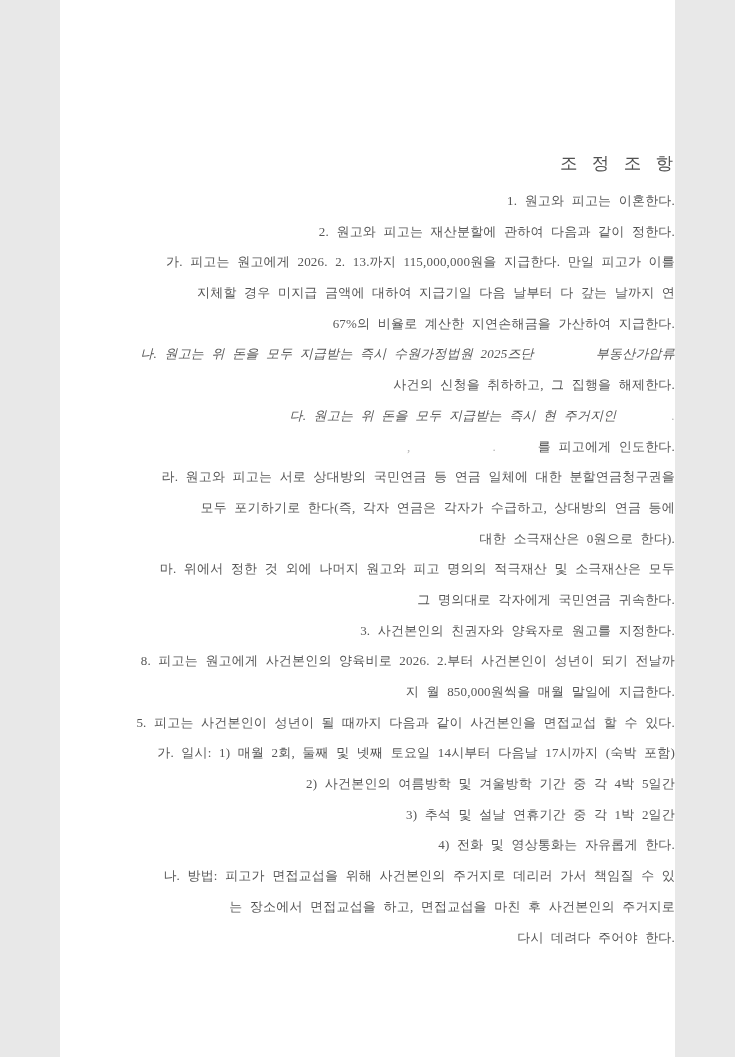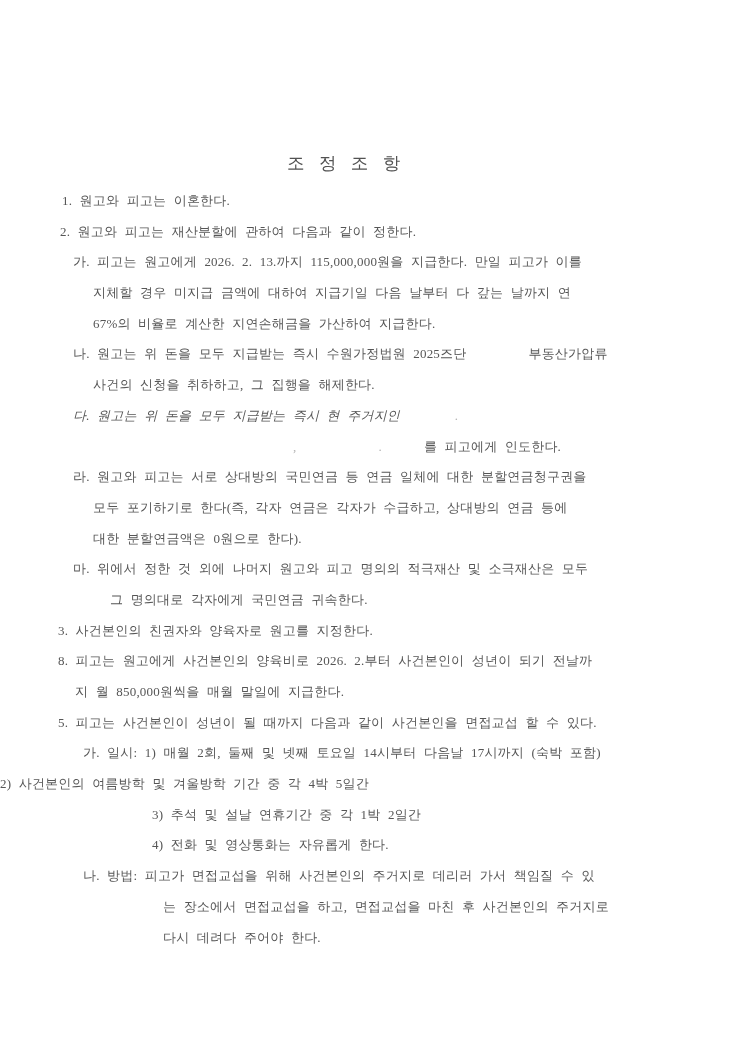--- a/index.html
+++ b/index.html
@@ -2,29 +2,30 @@
 <html><head>
 <meta charset="utf-8">
 <style>
   html, body {
     margin: 0;
     padding: 0;
     background: #e8e8e8;
   }
   .page {
     position: relative;
-    width: 735px;
+    width: 615px;
     height: 1057px;
     margin: 0 auto;
     background: #ffffff;
     overflow: hidden;
     font-family: "Liberation Serif", "DejaVu Serif", serif;
     color: #565656;
     box-sizing: border-box;
     padding-top: 152px;
+    text-align: right;
   }
   .doc-title {
     margin-left: 287px;
     font-size: 17.5px;
     font-weight: normal;
     letter-spacing: 2px;
     word-spacing: 6px;
     height: 22px;
     line-height: 22px;
     margin-bottom: 12px;
@@ -53,27 +54,27 @@
 <body>
 
 <div class="page">
   <div class="doc-title">조 정 조 항</div>
   <div class="doc-lines">
       <div class="line" style="padding-left: 62px;"><span class="txt">1. 원고와 피고는 이혼한다.</span></div>
       <div class="line" style="padding-left: 60px;"><span class="txt">2. 원고와 피고는 재산분할에 관하여 다음과 같이 정한다.</span></div>
       <div class="line" style="padding-left: 73px;"><span class="txt">가. 피고는 원고에게 2026. 2. 13.까지 115,000,000원을 지급한다. 만일 피고가 이를</span></div>
       <div class="line" style="padding-left: 93px;"><span class="txt">지체할 경우 미지급 금액에 대하여 지급기일 다음 날부터 다 갚는 날까지 연</span></div>
       <div class="line" style="padding-left: 93px;"><span class="txt">67%의 비율로 계산한 지연손해금을 가산하여 지급한다.</span></div>
-      <div class="line" style="padding-left: 73px;"><span class="txt">나. 원고는 위 돈을 모두 지급받는 즉시 수원가정법원 2025즈단</span><span class="gap" style="width: 62px;"></span><span class="txt">부동산가압류</span></div>
+      <div class="line" style="padding-left: 73px; font-style: italic;"><span class="txt">나. 원고는 위 돈을 모두 지급받는 즉시 수원가정법원 2025즈단</span><span class="gap" style="width: 62px;"></span><span class="txt">부동산가압류</span></div>
       <div class="line" style="padding-left: 93px;"><span class="txt">사건의 신청을 취하하고, 그 집행을 해제한다.</span></div>
       <div class="line" style="padding-left: 73px; font-style: italic;"><span class="txt">다. 원고는 위 돈을 모두 지급받는 즉시 현 주거지인</span><span class="gap" style="width: 55px;"></span><span class="faint">.</span></div>
       <div class="line" style="padding-left: 93px;"><span class="gap" style="width: 200px;"></span><span class="faint">,</span><span class="gap" style="width: 82px;"></span><span class="faint">.</span><span class="gap" style="width: 42px;"></span><span class="txt">를 피고에게 인도한다.</span></div>
       <div class="line" style="padding-left: 73px;"><span class="txt">라. 원고와 피고는 서로 상대방의 국민연금 등 연금 일체에 대한 분할연금청구권을</span></div>
       <div class="line" style="padding-left: 93px;"><span class="txt">모두 포기하기로 한다(즉, 각자 연금은 각자가 수급하고, 상대방의 연금 등에</span></div>
-      <div class="line" style="padding-left: 93px;"><span class="txt">대한 분할연금액은 0원으로 한다).</span></div>
+      <div class="line" style="padding-left: 93px;"><span class="txt">대한 소극재산은 0원으로 한다).</span></div>
       <div class="line" style="padding-left: 73px;"><span class="txt">마. 위에서 정한 것 외에 나머지 원고와 피고 명의의 적극재산 및 소극재산은 모두</span></div>
       <div class="line" style="padding-left: 110px;"><span class="txt">그 명의대로 각자에게 국민연금 귀속한다.</span></div>
       <div class="line" style="padding-left: 58px;"><span class="txt">3. 사건본인의 친권자와 양육자로 원고를 지정한다.</span></div>
       <div class="line" style="padding-left: 58px;"><span class="txt">8. 피고는 원고에게 사건본인의 양육비로 2026. 2.부터 사건본인이 성년이 되기 전날까</span></div>
       <div class="line" style="padding-left: 75px;"><span class="txt">지 월 850,000원씩을 매월 말일에 지급한다.</span></div>
       <div class="line" style="padding-left: 58px;"><span class="txt">5. 피고는 사건본인이 성년이 될 때까지 다음과 같이 사건본인을 면접교섭 할 수 있다.</span></div>
       <div class="line" style="padding-left: 83px;"><span class="txt">가. 일시: 1) 매월 2회, 둘째 및 넷째 토요일 14시부터 다음날 17시까지 (숙박 포함)</span></div>
       <div class="line" style=""><span class="txt">2) 사건본인의 여름방학 및 겨울방학 기간 중 각 4박 5일간</span></div>
       <div class="line" style="padding-left: 152px;"><span class="txt">3) 추석 및 설날 연휴기간 중 각 1박 2일간</span></div>
       <div class="line" style="padding-left: 152px;"><span class="txt">4) 전화 및 영상통화는 자유롭게 한다.</span></div>

